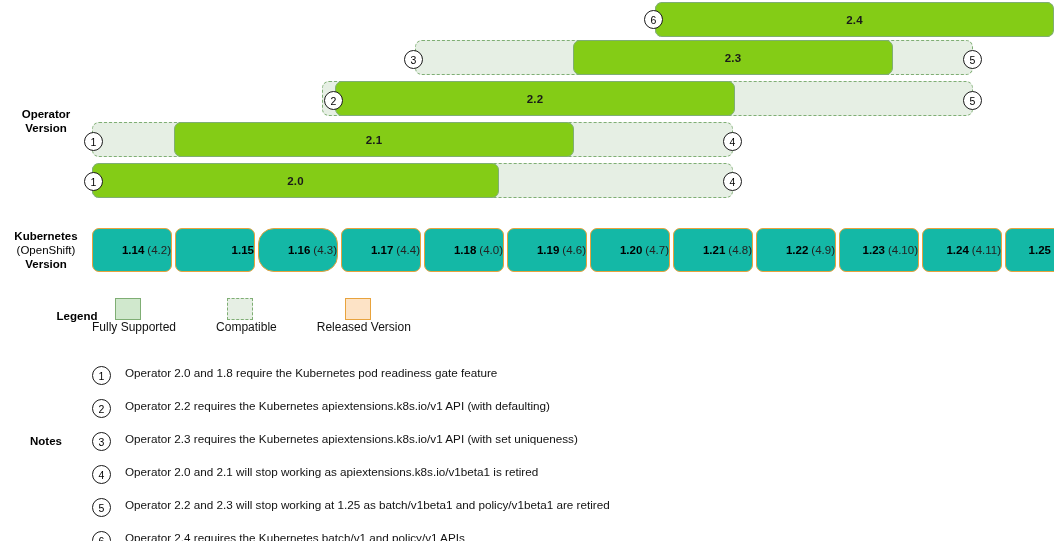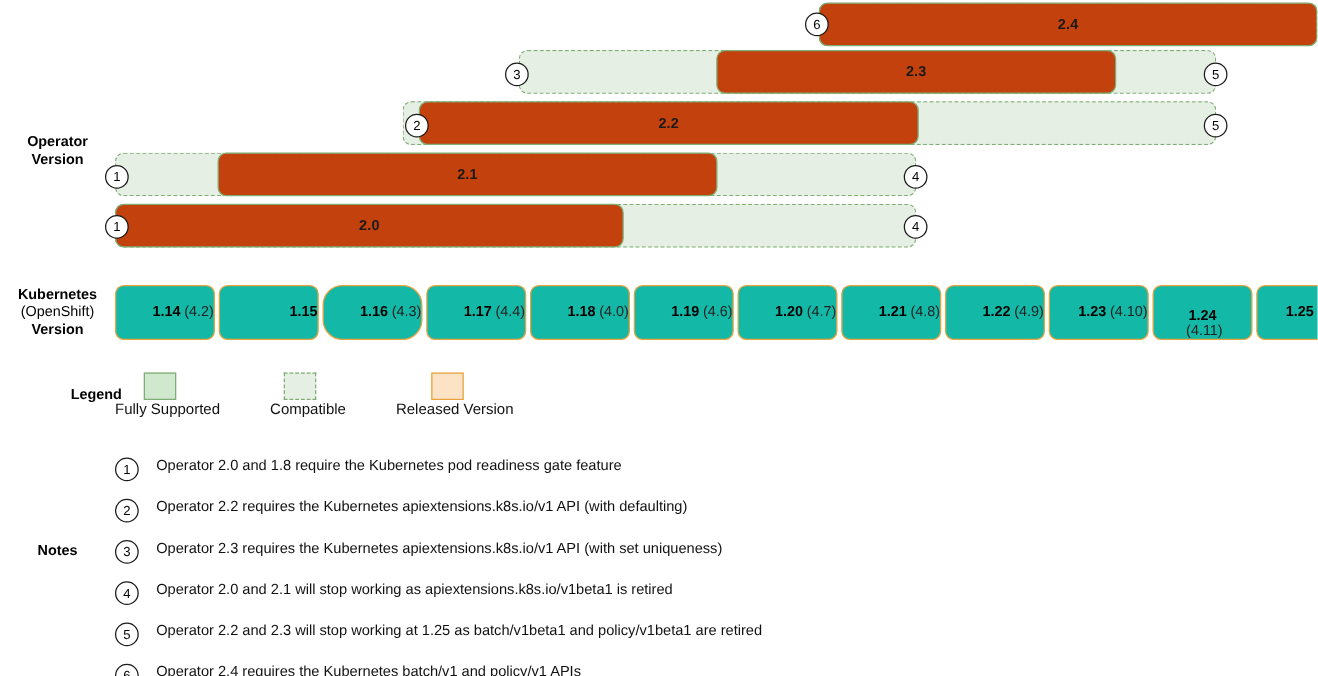--- a/index.html
+++ b/index.html
@@ -30,21 +30,21 @@
 
   .bar-compatible {
     position: absolute;
     background: #e6efe4;
     border: 1.3px dashed #7fae74;
     border-radius: 7px;
     box-sizing: border-box;
   }
   .bar-supported {
     position: absolute;
-    background: #c2410c;
+    background: #84cc16;
     border: 1.1px solid #7fae74;
     border-radius: 7px;
     box-sizing: border-box;
     display: flex;
     align-items: center;
     justify-content: center;
   }
   .bar-supported .bar-text {
     font-size: 11.5px;
     font-weight: bold;
@@ -225,21 +225,21 @@
       <span class="ov">(4.8)</span>
     </div>
     <div class="k8s-cell" style="width: 80px; padding-left: 48px;">
       <span class="kv">1.22</span>
       <span class="ov">(4.9)</span>
     </div>
     <div class="k8s-cell" style="width: 80px;">
       <span class="kv">1.23</span>
       <span class="ov">(4.10)</span>
     </div>
-    <div class="k8s-cell" style="width: 80px; flex-direction: column;">
+    <div class="k8s-cell" style="width: 80px;">
       <span class="kv">1.24</span>
       <span class="ov">(4.11)</span>
     </div>
     <div class="k8s-cell" style="width: 80px;">
       <span class="kv">1.25</span>
       <span class="ov">(4.12)</span>
     </div>
   </div>
 
 <div class="row-label" style="left:0px; top:309px; width:92px;margin-left:31px;">Legend</div>

